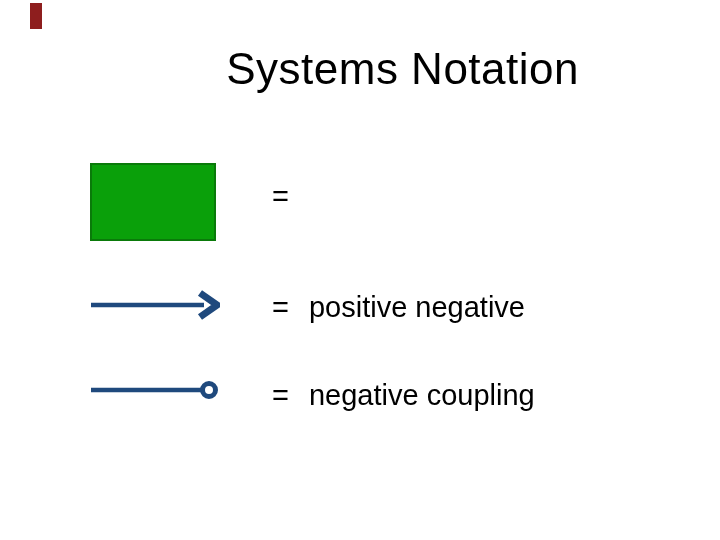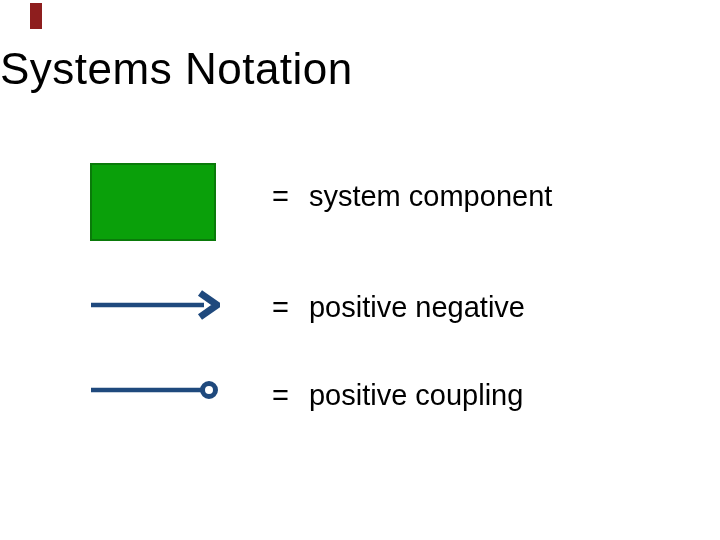--- a/index.html
+++ b/index.html
@@ -17,21 +17,21 @@
     left: 30px;
     top: 3px;
     width: 12px;
     height: 26px;
   }
   .slide-title {
     position: absolute;
     left: 0;
     top: 44px;
     width: 579px;
-    text-align: left;
+    text-align: right;
     font-size: 44px;
     font-weight: 400;
     letter-spacing: 0.5px;
     margin: 0;
   }
   .symbol { position: absolute; }
   .sym-rect  { left: 90px; top: 163px; }
   .sym-arrow { left: 90px; top: 289px; }
   .sym-ring  { left: 90px; top: 374px; }
   .legend-row {
@@ -68,26 +68,25 @@
     <path d="M110 4 L127 16 L110 28" fill="none" stroke-width="7" stroke="#1F497D"></path>
   </svg>
 
   <svg class="symbol sym-ring" width="132" height="32" viewBox="0 0 132 32">
     <line x1="1" y1="16" x2="112" y2="16" stroke-width="4.5" stroke="#1F497D"></line>
     <circle cx="119" cy="16" r="6.5" fill="#ffffff" stroke-width="5" stroke="#1F497D"></circle>
   </svg>
 
   <div class="legend-row row-1">
     <span class="eq">=</span>
-    <span class="label">system component</span>
   </div>
 
   <div class="legend-row row-2">
     <span class="eq">=</span>
     <span class="label">positive negative</span>
   </div>
 
   <div class="legend-row row-3">
     <span class="eq">=</span>
-    <span class="label">positive coupling</span>
+    <span class="label">negative coupling</span>
   </div>
 
 </div>
 
 </body></html>

